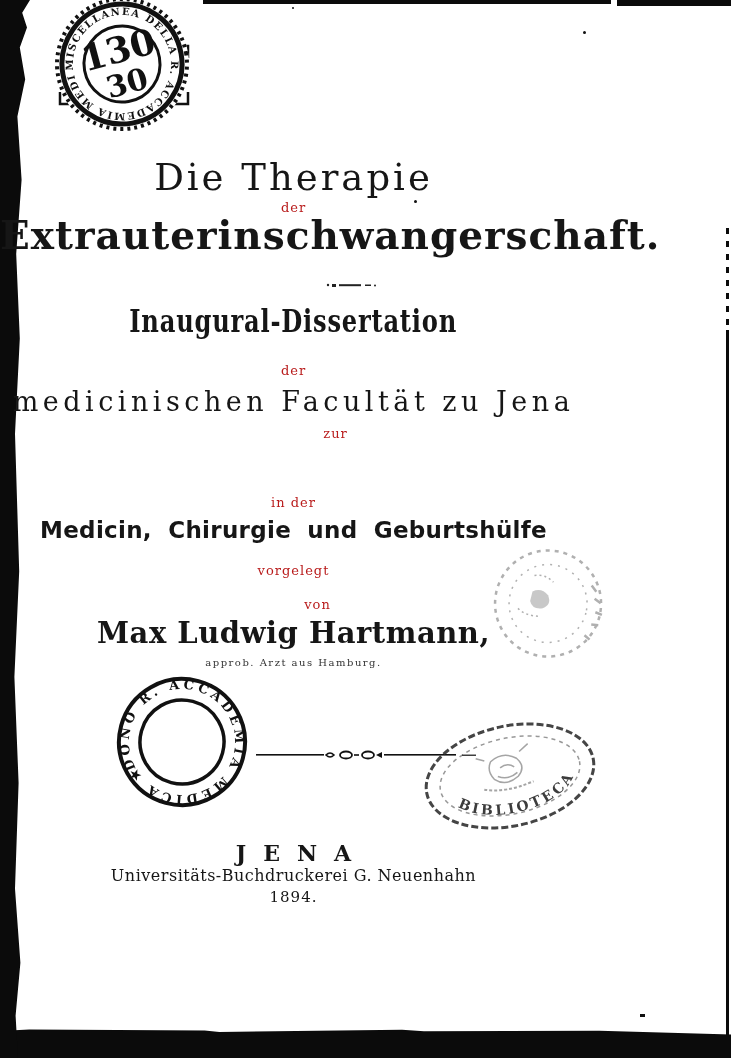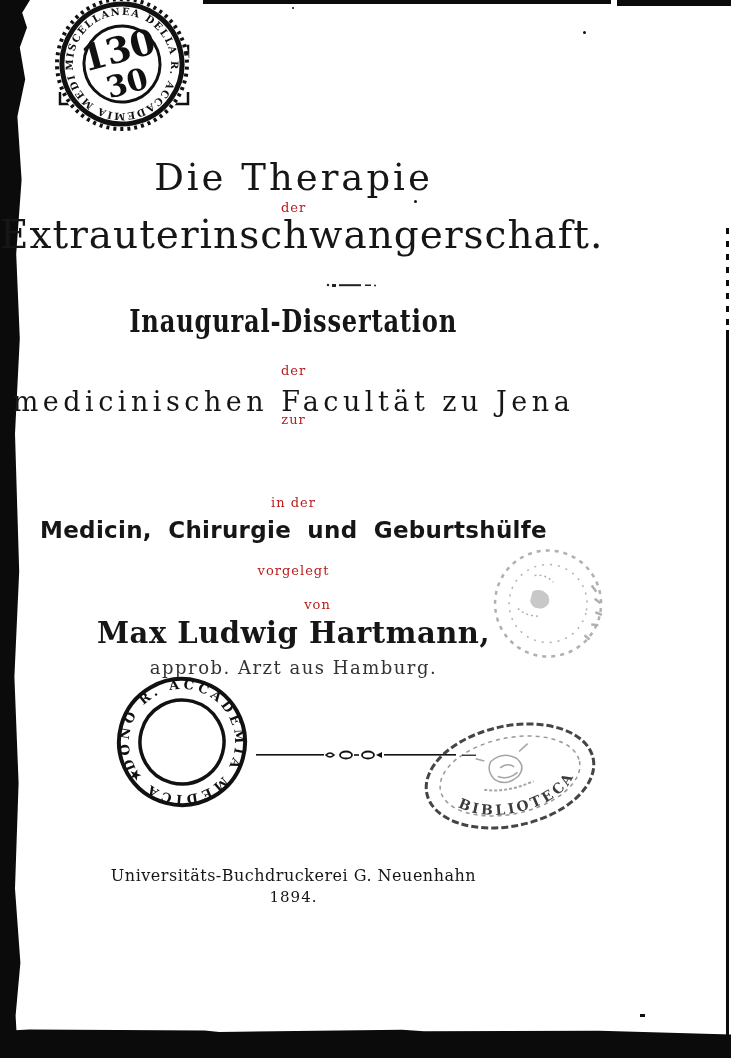--- a/index.html
+++ b/index.html
@@ -31,29 +31,29 @@
   }
   .edge-bottom {
     left:0; top:1028px; width:731px; height:30px; background:#0b0b0b;
     clip-path: polygon(0 10%, 4% 5%, 28% 8%, 30% 13%, 55% 6%, 58% 11%,
       82% 9%, 100% 22%, 100% 100%, 0 100%);
   }
   .speck { background:#111; border-radius:50%; }
 
   
   .t-main   { font-size:37px; letter-spacing:3px; }
-  .t-big    { font-size:39px; font-weight:normal; letter-spacing:1px; }
+  .t-big    { font-size:39px; font-weight:bold; letter-spacing:1px; }
   .t-small  { font-size:13px; color:#b91c1c; letter-spacing:1px; }
   .t-inaug  { font-size:31px; font-weight:bold; }
   .t-inaug .squeeze { display:inline-block; transform:scaleX(0.78); transform-origin:center; letter-spacing:1px; }
   .t-fac    { font-size:27px; letter-spacing:4.5px; }
   .t-erl    { font-size:24px; font-weight:bold; letter-spacing:0.5px; }
   .t-med    { font-family:"DejaVu Sans", sans-serif; font-size:23px; font-weight:bold; word-spacing:8px; letter-spacing:0.3px; }
   .t-author { font-size:29px; font-weight:bold; letter-spacing:0.5px; }
-  .t-approb { font-size:18px; letter-spacing:1.5px; color:#333; }
+  .t-approb { font-size:10px; letter-spacing:1.5px; color:#333; }
   .t-jena   { font-size:22px; font-weight:bold; letter-spacing:17px; text-indent:17px; }
   .t-printer{ font-size:16px; letter-spacing:0.5px; }
   .t-year   { font-size:15px; letter-spacing:1px;text-align:center; }
 
   svg text { font-family:"DejaVu Serif", serif; }
 </style>
 </head>
 <body>
 
 <div class="page">
@@ -105,21 +105,21 @@
     <rect x="16" y="4.2" width="22" height="2" fill="#222"></rect>
     <rect x="42" y="4.5" width="6" height="1.5" fill="#222"></rect>
     <circle cx="52" cy="5.5" r="1" fill="#222"></circle>
   </svg>
 
   <div class="abs line t-inaug" style="top:303px;">
     <span class="squeeze">Inaugural-Dissertation</span>
   </div>
   <div class="abs line t-small" style="top:363px;">der</div>
   <div class="abs line t-fac" style="top:386px;">medicinischen Facultät zu Jena</div>
-  <div class="abs line t-small" style="top:412px;">zur</div>
+  <div class="abs line t-small" style="top:426px;padding-left:42px;">zur</div>
   <div class="abs line t-small" style="top:495px;">in der</div>
   <div class="abs line t-med" style="top:517px;">Medicin, Chirurgie und Geburtshülfe</div>
   <div class="abs line t-small" style="top:563px;">vorgelegt</div>
   <div class="abs line t-small" style="top:597px;margin-left:24px;">von</div>
   <div class="abs line t-author" style="top:616px;">Max Ludwig Hartmann,</div>
   <div class="abs line t-approb" style="top:657px;">approb. Arzt aus Hamburg.</div>
 
   <svg class="abs" style="left:470px;top:546px;opacity:0.42;" width="158" height="118" viewBox="0 0 158 118">
     <g transform="rotate(14 80 58)" stroke="#444" fill="none">
       <circle cx="78" cy="58" r="53" stroke-width="2.5" stroke-dasharray="4 5"></circle>
@@ -166,16 +166,17 @@
       </g>
       <defs>
         <path id="bibArc" d="M 38 78 A 66 36 0 0 0 158 78"></path>
       </defs>
       <text font-size="14" font-weight="bold" letter-spacing="3" fill="#222">
         <textPath href="#bibArc" startOffset="4">BIBLIOTECA</textPath>
       </text>
     </g>
   </svg>
 
+  <div class="abs line t-jena" style="top:840px;">JENA</div>
   <div class="abs line t-printer" style="top:866px;">Universitäts-Buchdruckerei G. Neuenhahn</div>
   <div class="abs line t-year" style="top:888px;">1894.</div>
 
 </div>
 
 </body></html>

